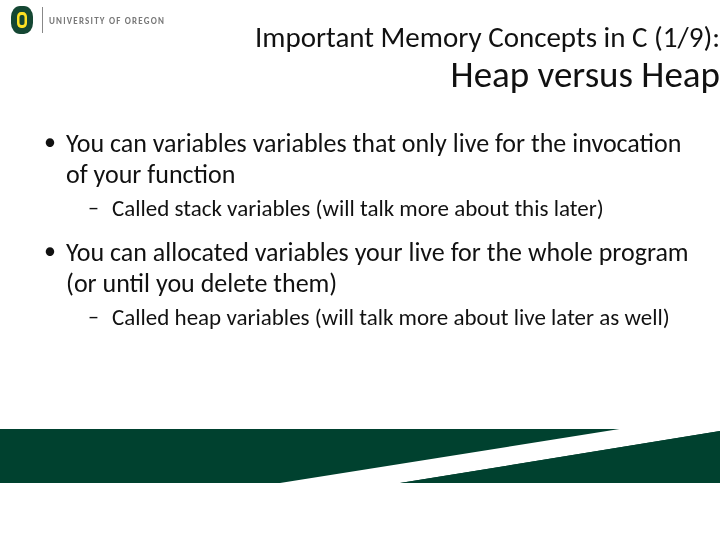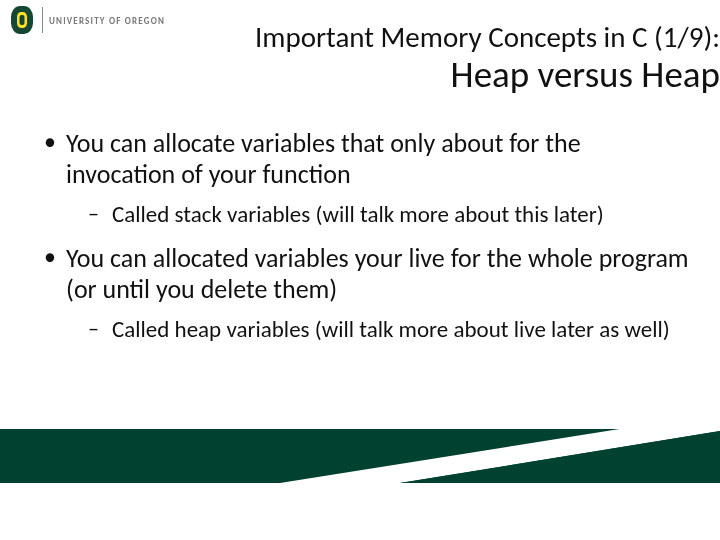--- a/index.html
+++ b/index.html
@@ -9,21 +9,21 @@
   .logo-o { width: 28px; height: 32px; }
   .logo-divider { width: 1px; height: 26px; background: #888; }
   .logo-text { font-size: 9px; letter-spacing: 1.2px; color: #777; font-weight: 600; }
   .title-block { position: absolute; top: 22px; left: 0; width: 100%; text-align: right; }
   .title-line1 { font-size: 29px; font-weight: 400; color: #111; line-height: 1.1; }
   .title-line2 { font-size: 37px; font-weight: 400; color: #111; line-height: 1.15; }
   .content { position: absolute; top: 128px; left: 40px; right: 30px; }
   ul.top { list-style: none; }
   ul.top > li { position: relative; padding-left: 26px; font-size: 26px; line-height: 1.18; margin-bottom: 4px; color: #111; }
   ul.top > li::before { content: "•"; position: absolute; left: 4px; top: 0; font-size: 24px; }
-  ul.sub { list-style: none; margin-top: 12px; margin-bottom: 14px; }
+  ul.sub { list-style: none; margin-top: 6px; margin-bottom: 14px; }
   ul.sub > li { position: relative; padding-left: 28px; margin-left: 18px; font-size: 23px; line-height: 1.2; color: #111; }
   ul.sub > li::before { content: "–"; position: absolute; left: 4px; top: 0; font-size: 22px; }
   .footer { position: absolute; left: 0; bottom: 0; width: 720px; height: 70px; overflow: hidden; }
   .footer-dark { position: absolute; left: 0; bottom: 0; width: 720px; height: 54px; background: #00412f; }
   .footer-diag { position: absolute; right: 0; bottom: 0; width: 720px; height: 70px; }
 </style>
 </head>
 <body>
 
 <div class="slide">
@@ -39,21 +39,21 @@
   </div>
 
   <div class="title-block">
     <div class="title-line1">Important Memory Concepts in C (1/9):</div>
     <div class="title-line2">Heap versus Heap</div>
   </div>
 
   <div class="content">
     <ul class="top">
       <li>
-        <span>You can allocate variables that only about for the invocation of your function</span>
+        <span>You can variables variables that only live for the invocation of your function</span>
         <ul class="sub">
           <li>
             <span>Called stack variables (will talk more about this later)</span>
           </li>
         </ul>
       </li>
       <li>
         <span>You can allocated variables your live for the whole program (or until you delete them)</span>
         <ul class="sub">
           <li>

